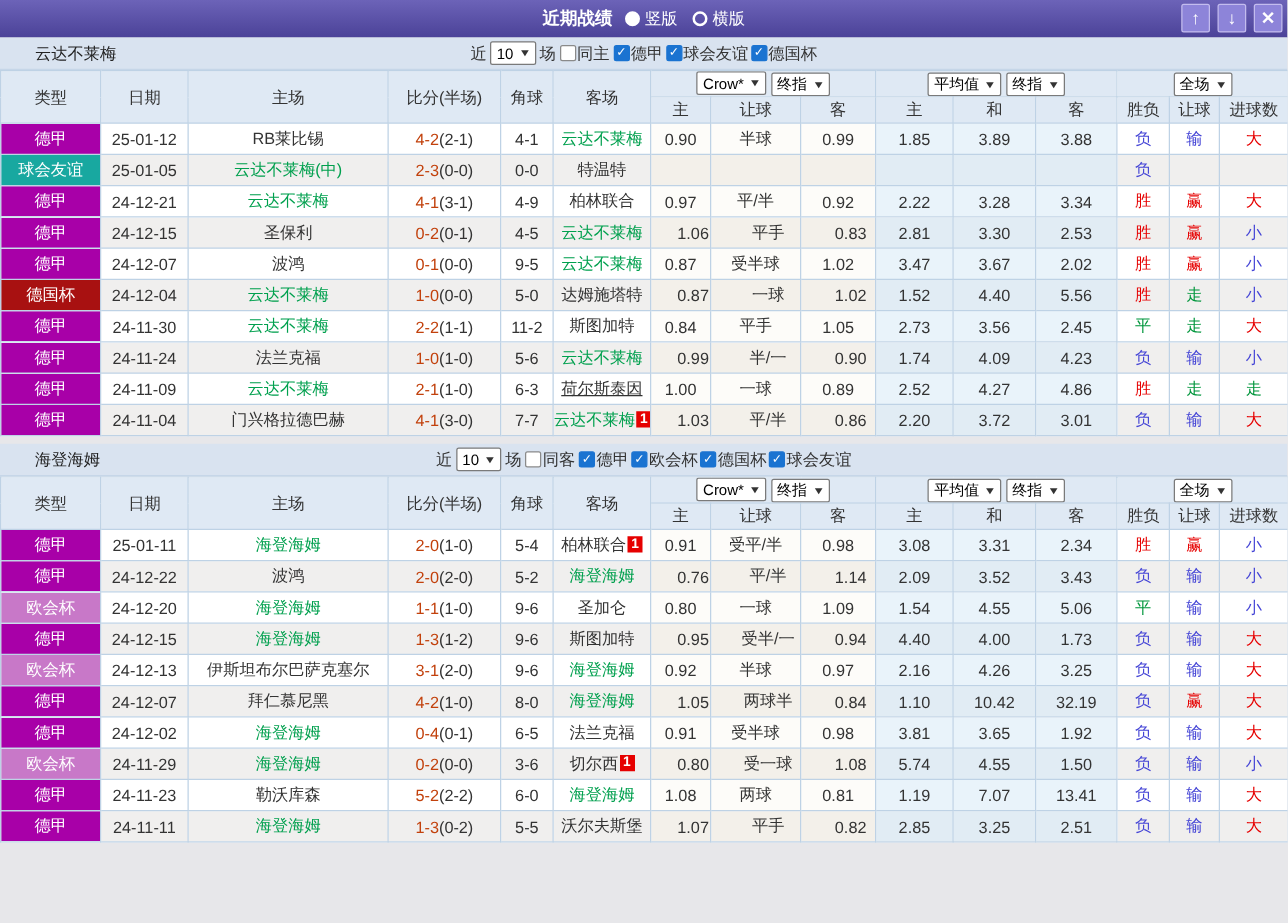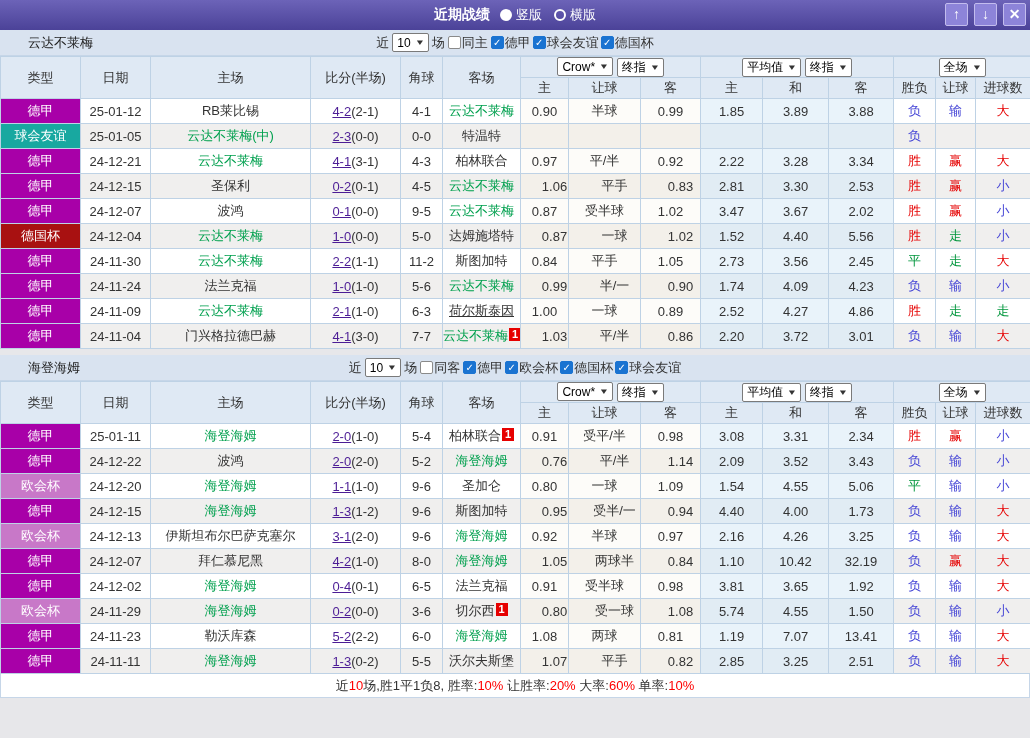--- a/index.html
+++ b/index.html
@@ -47,21 +47,21 @@
   table { border-collapse:collapse; table-layout:fixed; width:1030px; background:#fff; }
   th, td { border:1px solid #bed2e5; text-align:center; overflow:hidden; white-space:nowrap; padding:0; }
   thead th { background:#dfe9f4; font-weight:normal; height:21px; font-size:13px; }
   tbody td { height:25px; font-size:13px; }
   tr.even td { background:#f0efee; }
   td.crow { background:#fdfcf9; }
   tr.even td.crow { background:#f3f0ea;padding-left:20px; }
   td.avg { background:#e9f3fa; }
   tr.even td.avg { background:#e1ecf4; }
   td.type-cell { color:#fff; }
-  .score-ft { color:#4c1d95;text-decoration:underline; }
+  .score-ft { color:#c2410c; }
   .score-ht { color:#333; }
   .tg { color:#00a04e; }
   .ul { text-decoration:underline; cursor:pointer; }
   .card {
     display:inline-block; min-width:12px; height:13px; line-height:13px; padding:0 1px;
     background:#e60000; color:#fff; font-size:11px; font-weight:bold; margin-left:1px; vertical-align:2px;
   }
   .summary {
     height:24px; line-height:23px; text-align:center; background:#fff;
     border:1px solid #c6d6e8; border-top:none; font-size:13px;
@@ -223,21 +223,21 @@
             <td class="avg"></td>
             <td><span style="color: rgb(69, 69, 214);">负</span></td>
             <td></td>
             <td></td>
           </tr>
           <tr>
             <td class="type-cell" style="background: rgb(168, 0, 168);">德甲</td>
             <td>24-12-21</td>
             <td><span class="tg ">云达不莱梅</span></td>
             <td><span class="score-ft">4-1</span><span class="score-ht">(3-1)</span></td>
-            <td>4-3</td>
+            <td>4-9</td>
             <td><span>柏林联合</span></td>
             <td class="crow">0.97</td>
             <td class="crow">平/半</td>
             <td class="crow">0.92</td>
             <td class="avg">2.22</td>
             <td class="avg">3.28</td>
             <td class="avg">3.34</td>
             <td><span style="color: rgb(230, 0, 0);">胜</span></td>
             <td><span style="color: rgb(230, 0, 0);">赢</span></td>
             <td><span style="color: rgb(230, 0, 0);">大</span></td>
@@ -634,18 +634,15 @@
             <td class="avg">2.85</td>
             <td class="avg">3.25</td>
             <td class="avg">2.51</td>
             <td><span style="color: rgb(69, 69, 214);">负</span></td>
             <td><span style="color: rgb(69, 69, 214);">输</span></td>
             <td><span style="color: rgb(230, 0, 0);">大</span></td>
           </tr>
         </tbody>
     </table>
 
-    <div class="summary">
-      <span><span>近</span><span class="red">10</span><span>场,胜1平1负8, 胜率:</span><span class="red">10%</span><span> 让胜率:</span><span class="red">20%</span><span> 大率:</span><span class="red">60%</span><span> 单率:</span><span class="red">10%</span></span>
-    </div>
     <div class="sep"></div>
   </div>
 </div>
 
 </body></html>

